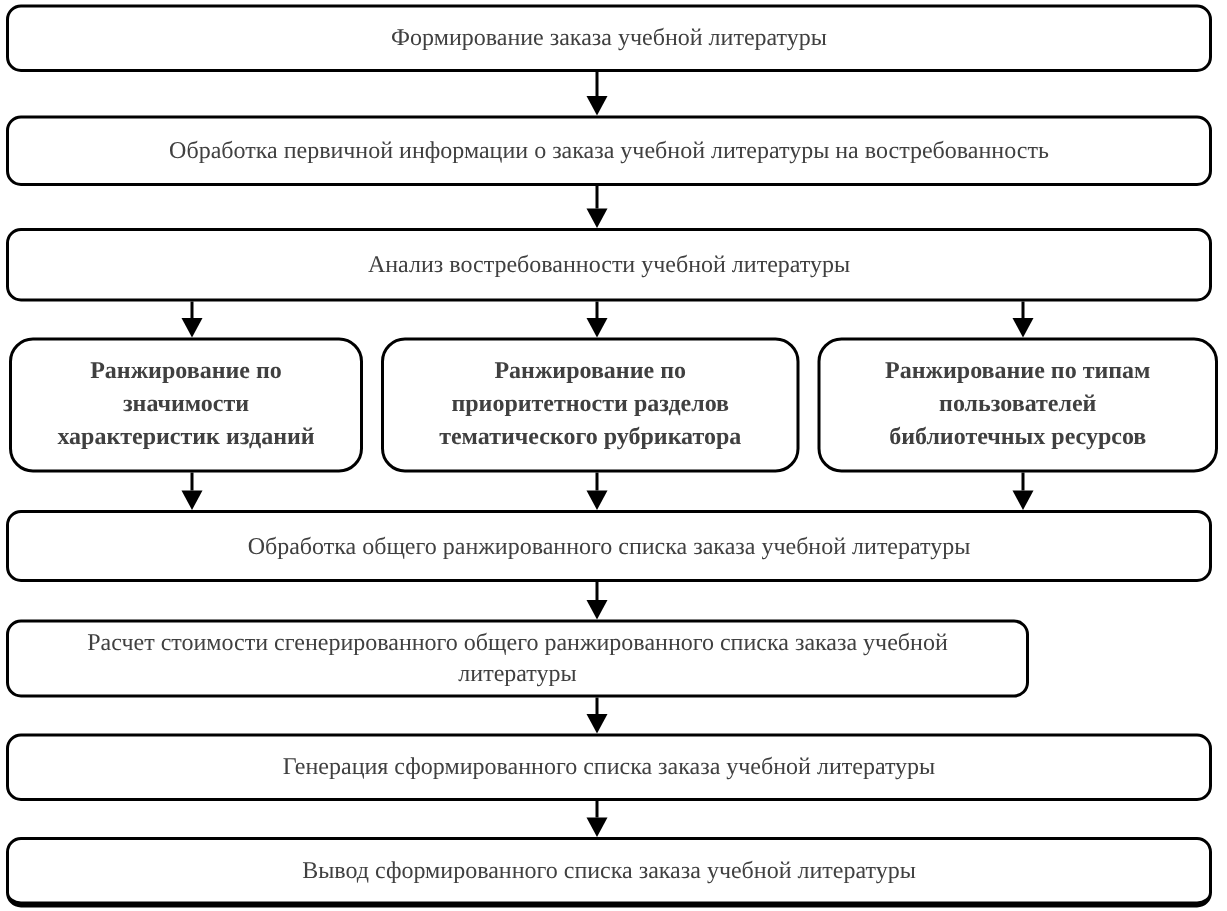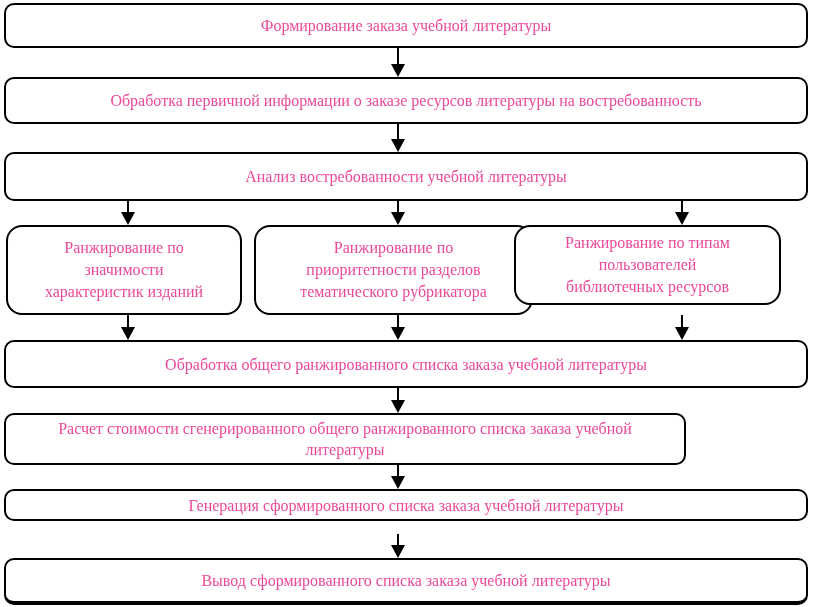--- a/index.html
+++ b/index.html
@@ -2,21 +2,21 @@
 <html><head>
 <meta charset="utf-8">
 <style>
   html, body { margin: 0; padding: 0; background: #ffffff; }
   .stage {
     position: relative;
     width: 818px;
     height: 607px;
     background: #ffffff;
     font-family: "Liberation Serif", "DejaVu Serif", serif;
-    color: #ec4899;
+    color: #404040;
     overflow: hidden;
   }
   .node {
     position: absolute;
     box-sizing: border-box;
     border: 2px solid #000000;
     border-radius: 10px;
     background: #ffffff;
     display: flex;
     align-items: center;
@@ -24,20 +24,21 @@
     text-align: center;
     font-size: 16px;
     line-height: 21px;
     padding: 2px 14px;
   }
   .node.small {
     border-radius: 16px;
     white-space: pre-line;
     line-height: 22px;
     padding: 2px 6px;
+    font-weight: bold;
   }
   .node.thick-bottom { border-bottom-width: 4px; }
   .arrow {
     position: absolute;
     width: 16px;
     display: flex;
     flex-direction: column;
     align-items: center;
   }
   .arrow .stem { width: 2px; flex: 1 1 auto; background: #000000; }
@@ -53,21 +54,21 @@
 
 <div class="stage">
 
   <div class="node" style="left:4px; top:3px; width:804px; height:45px;">Формирование заказа учебной литературы</div>
 
   <div class="arrow" style="left:390px; top:48px; height:29px;">
     <div class="stem"></div>
       <div class="head"></div>
   </div>
 
-  <div class="node" style="left:4px; top:77px; width:804px; height:47px;">Обработка первичной информации о заказе ресурсов литературы на востребованность</div>
+  <div class="node" style="left:4px; top:77px; width:804px; height:47px;">Обработка первичной информации о заказа учебной литературы на востребованность</div>
 
   <div class="arrow" style="left:390px; top:124px; height:28px;">
     <div class="stem"></div>
       <div class="head"></div>
   </div>
 
   <div class="node" style="left:4px; top:152px; width:804px; height:49px;">Анализ востребованности учебной литературы</div>
 
   <div class="arrow" style="left:120px; top:201px; height:24px;">
     <div class="stem"></div>
@@ -81,21 +82,21 @@
     <div class="stem"></div>
       <div class="head"></div>
   </div>
 
   <div class="node small" style="left:6px; top:225px; width:236px; height:90px;">Ранжирование по
 значимости
 характеристик изданий</div>
   <div class="node small" style="left:254px; top:225px; width:279px; height:90px;">Ранжирование по
 приоритетности разделов
 тематического рубрикатора</div>
-  <div class="node small" style="left:514px; top:225px; width:267px; height:80px;">Ранжирование по типам
+  <div class="node small" style="left:545px; top:225px; width:267px; height:90px;">Ранжирование по типам
 пользователей
 библиотечных ресурсов</div>
 
   <div class="arrow" style="left:120px; top:315px; height:25px;">
     <div class="stem"></div>
       <div class="head"></div>
   </div>
   <div class="arrow" style="left:390px; top:315px; height:25px;">
     <div class="stem"></div>
       <div class="head"></div>
@@ -112,21 +113,21 @@
       <div class="head"></div>
   </div>
 
   <div class="node" style="left:4px; top:413px; width:682px; height:52px;">Расчет стоимости сгенерированного общего ранжированного списка заказа учебной литературы</div>
 
   <div class="arrow" style="left:390px; top:465px; height:24px;">
     <div class="stem"></div>
       <div class="head"></div>
   </div>
 
-  <div class="node" style="left:4px; top:489px; width:804px; height:32px;">Генерация сформированного списка заказа учебной литературы</div>
+  <div class="node" style="left:4px; top:489px; width:804px; height:45px;">Генерация сформированного списка заказа учебной литературы</div>
 
   <div class="arrow" style="left:390px; top:534px; height:24px;">
     <div class="stem"></div>
       <div class="head"></div>
   </div>
 
   <div class="node thick-bottom" style="left:4px; top:558px; width:804px; height:47px;">Вывод сформированного списка заказа учебной литературы</div>
 
 </div>
 

